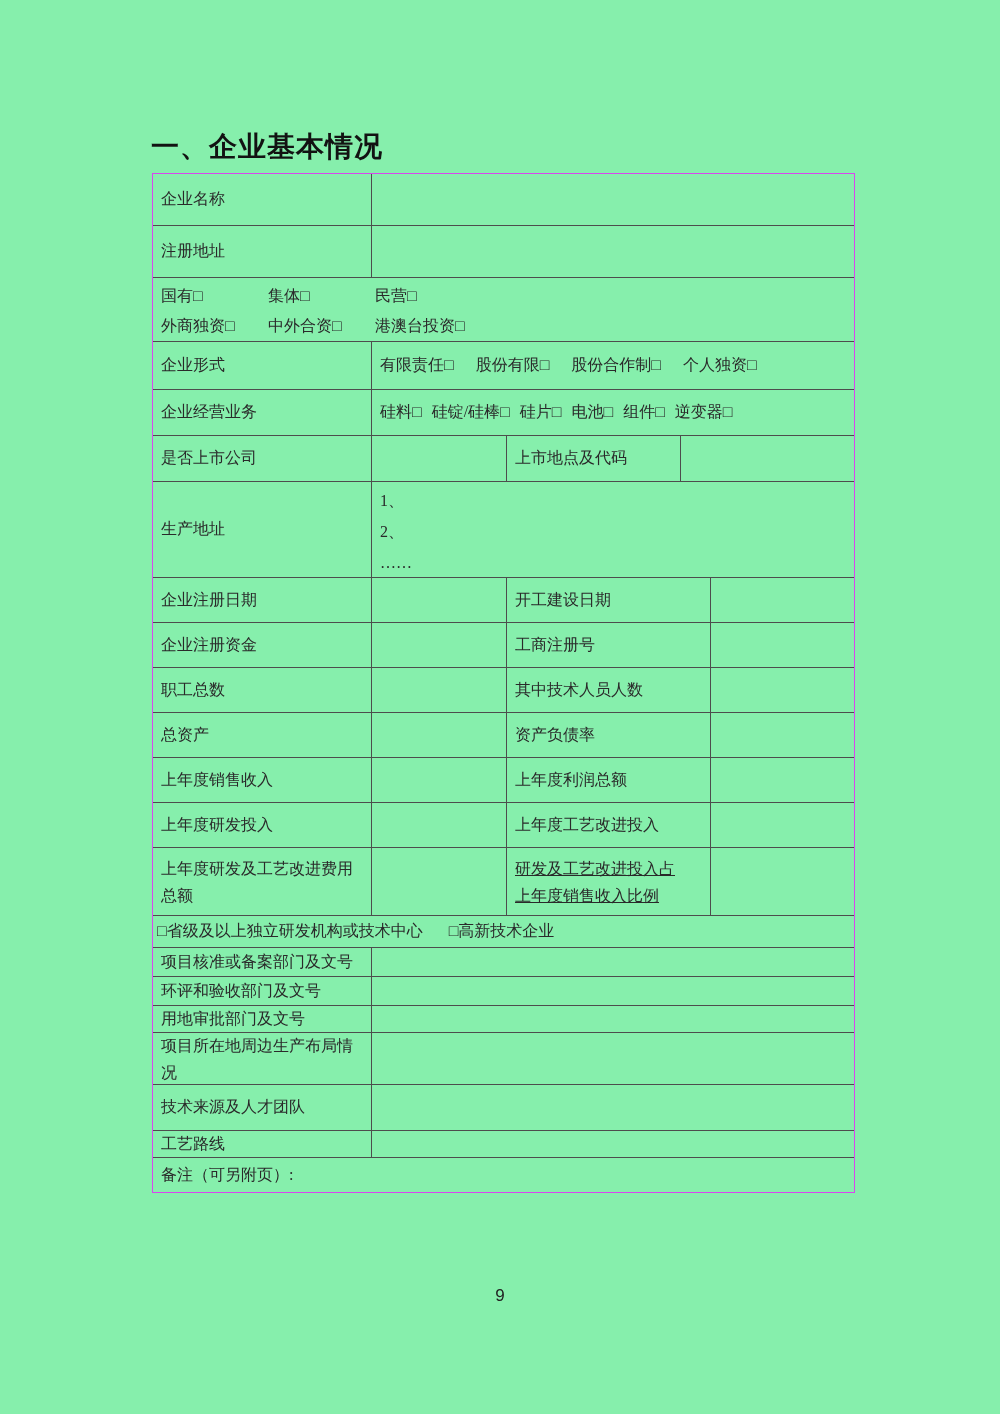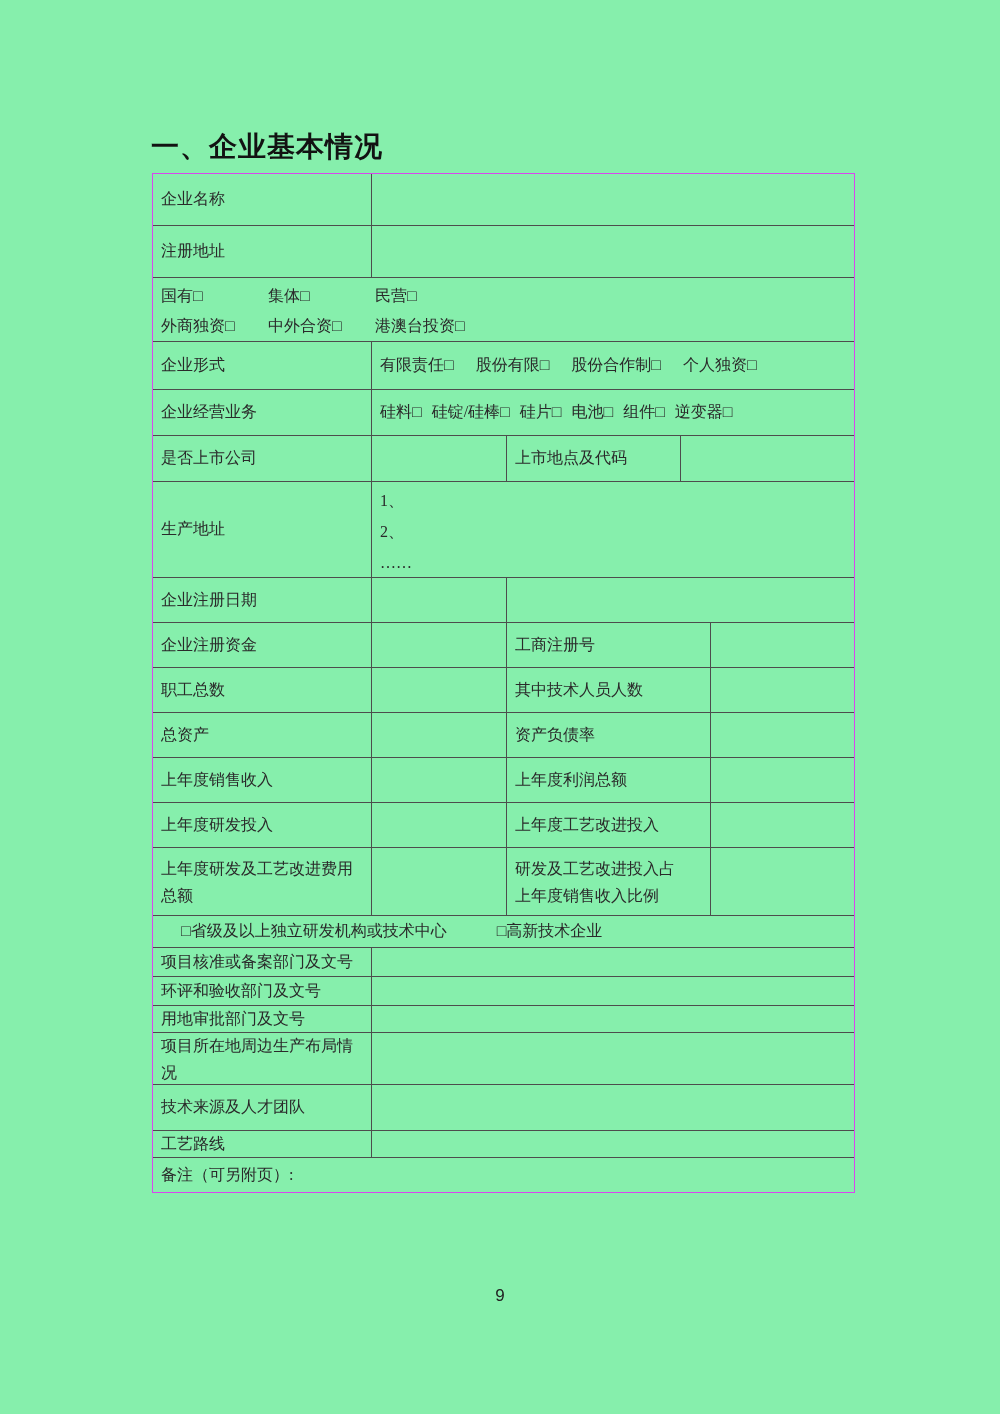--- a/index.html
+++ b/index.html
@@ -31,24 +31,24 @@
   .w-label2s{ width:174px; }
   .h52{height:52px} .h64{height:64px} .h48{height:48px} .h46{height:46px}
   .h96{height:96px} .h45{height:45px} .h68{height:68px} .h32{height:32px}
   .h29{height:29px} .h27{height:27px} .h34{height:34px}
   .block { display:block; padding-top:3px; }
   .opt-line { line-height:30px; white-space:nowrap; }
   .opt { white-space:nowrap; }
   .opt.fixed { display:inline-block; width:107px; }
   .opt.gap22 { margin-right:22px; }
   .opt.gap10 { margin-right:10px; }
-  .opt.gap24 { margin-right:26px;margin-left:24px; }
+  .opt.gap24 { margin-right:26px; }
   .addr-line { line-height:31px; }
   .wrap2 { line-height:27px; }
-  .tight-right { padding-right:26px; }
+  .tight-right { padding-right:26px;text-decoration:underline; }
   .padl4 { padding-left:4px; }
   .pageno {
     position:absolute; left:0; right:0; top:1286px; text-align:center;
     font-family:"Liberation Sans","DejaVu Sans",sans-serif;
     font-size:17px; color:#222;
   }
 </style>
 </head>
 <body>
 
@@ -109,20 +109,21 @@
       <div class="cell last block">
         <div class="addr-line">1、</div>
         <div class="addr-line">2、</div>
         <div class="addr-line">……</div>
       </div>
     </div>
 
     <div class="row h45">
       <div class="cell w-label">企业注册日期</div>
       <div class="cell w-val"></div>
+      <div class="cell w-label2">开工建设日期</div>
       <div class="cell last"></div>
     </div>
 
     <div class="row h45">
       <div class="cell w-label">企业注册资金</div>
       <div class="cell w-val"></div>
       <div class="cell w-label2">工商注册号</div>
       <div class="cell last"></div>
     </div>
 

